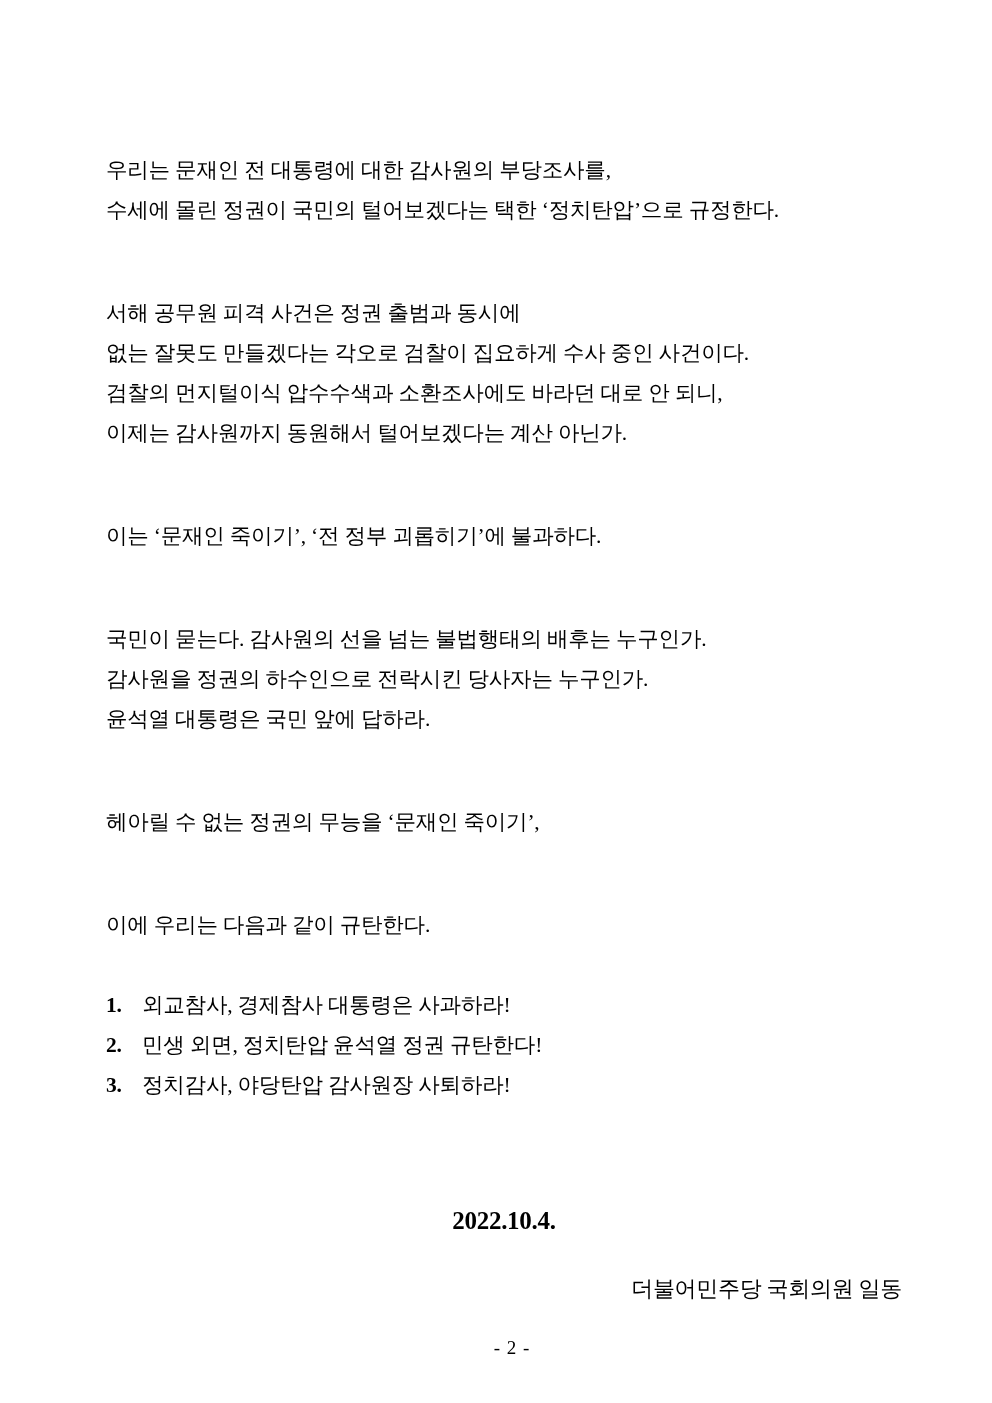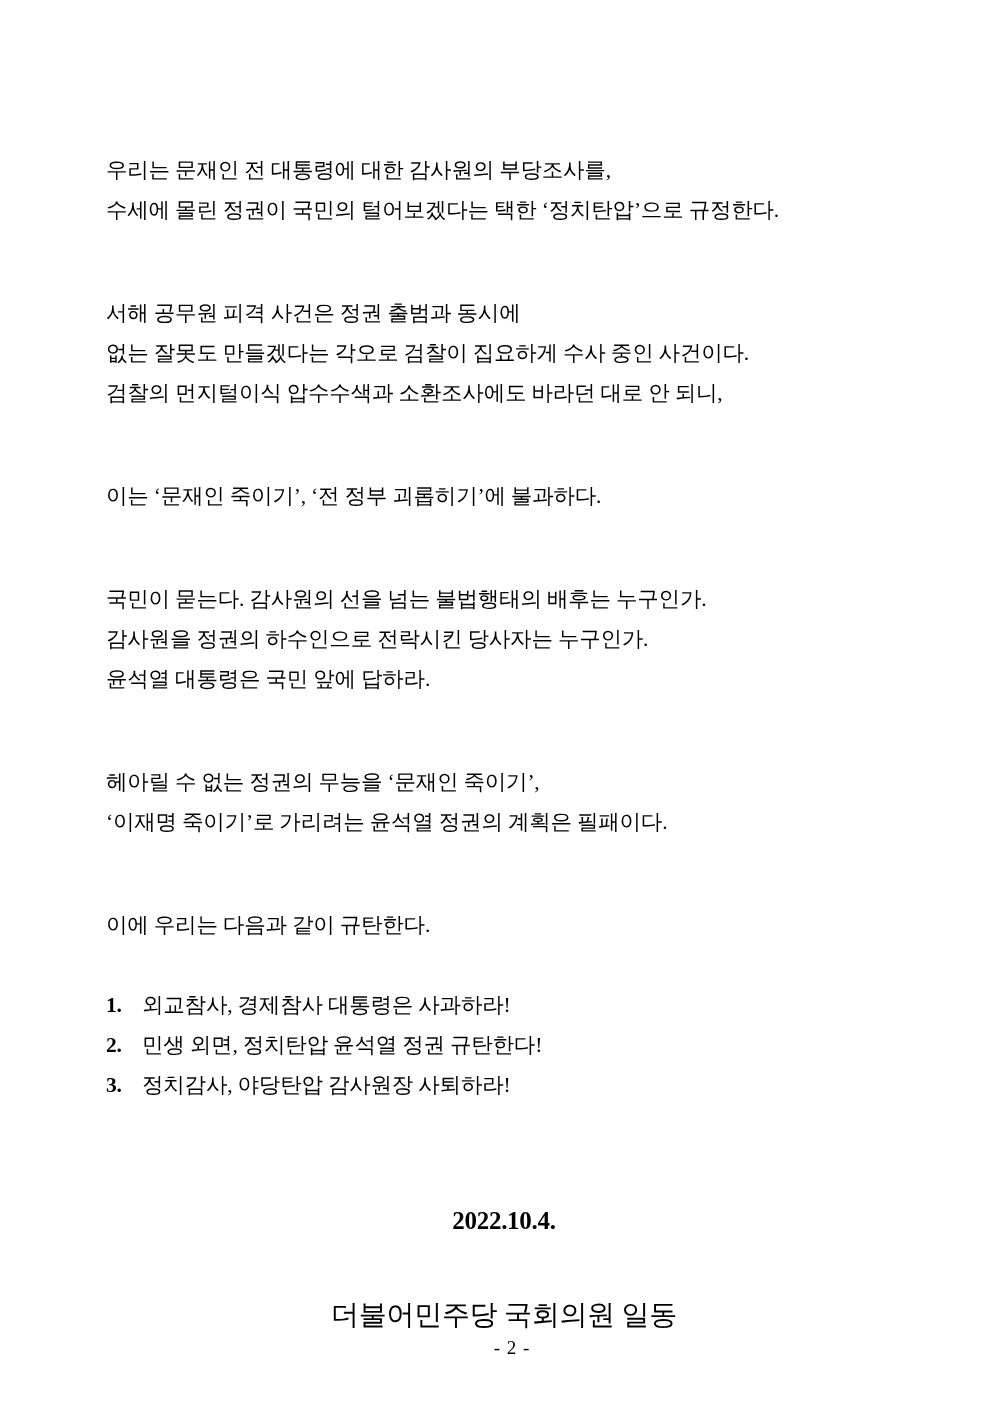--- a/index.html
+++ b/index.html
@@ -57,23 +57,24 @@
   .signature-block {
     margin-top: 96px;
     text-align: center;
   }
   .sig-date {
     font-weight: 700;
     font-size: 25px;
     letter-spacing: -0.3px;
   }
   .sig-author {
-    margin-top: 54px;
-    font-size: 28px;
+    margin-top: 28px;
+    font-size: 22px;
     letter-spacing: -0.3px;
+    text-align: right;
   }
   .page-number {
     position: absolute;
     left: 0;
     right: 0;
     bottom: 44px;
     text-align: center;
     font-size: 19px;
     letter-spacing: 1px;
   }
@@ -86,35 +87,35 @@
 
     <div class="para">
       <div class="line">우리는 문재인 전 대통령에 대한 감사원의 부당조사를,</div>
       <div class="line">수세에 몰린 정권이 국민의 털어보겠다는 택한 ‘정치탄압’으로 규정한다.</div>
     </div>
 
     <div class="para">
       <div class="line">서해 공무원 피격 사건은 정권 출범과 동시에</div>
       <div class="line">없는 잘못도 만들겠다는 각오로 검찰이 집요하게 수사 중인 사건이다.</div>
       <div class="line">검찰의 먼지털이식 압수수색과 소환조사에도 바라던 대로 안 되니,</div>
+      <div class="line">이제는 감사원까지 동원해서 털어보겠다는 계산 아닌가.</div>
     </div>
 
     <div class="para">
       <div class="line">이는 ‘문재인 죽이기’, ‘전 정부 괴롭히기’에 불과하다.</div>
     </div>
 
     <div class="para">
       <div class="line">국민이 묻는다. 감사원의 선을 넘는 불법행태의 배후는 누구인가.</div>
       <div class="line">감사원을 정권의 하수인으로 전락시킨 당사자는 누구인가.</div>
       <div class="line">윤석열 대통령은 국민 앞에 답하라.</div>
     </div>
 
     <div class="para">
       <div class="line">헤아릴 수 없는 정권의 무능을 ‘문재인 죽이기’,</div>
-      <div class="line">‘이재명 죽이기’로 가리려는 윤석열 정권의 계획은 필패이다.</div>
     </div>
 
     <div class="para">
       <div class="line">이에 우리는 다음과 같이 규탄한다.</div>
     </div>
 
     <div class="demands">
       <div class="demand-row">
         <span class="demand-num">1.</span>
         <span class="demand-text">외교참사, 경제참사 대통령은 사과하라!</span>

